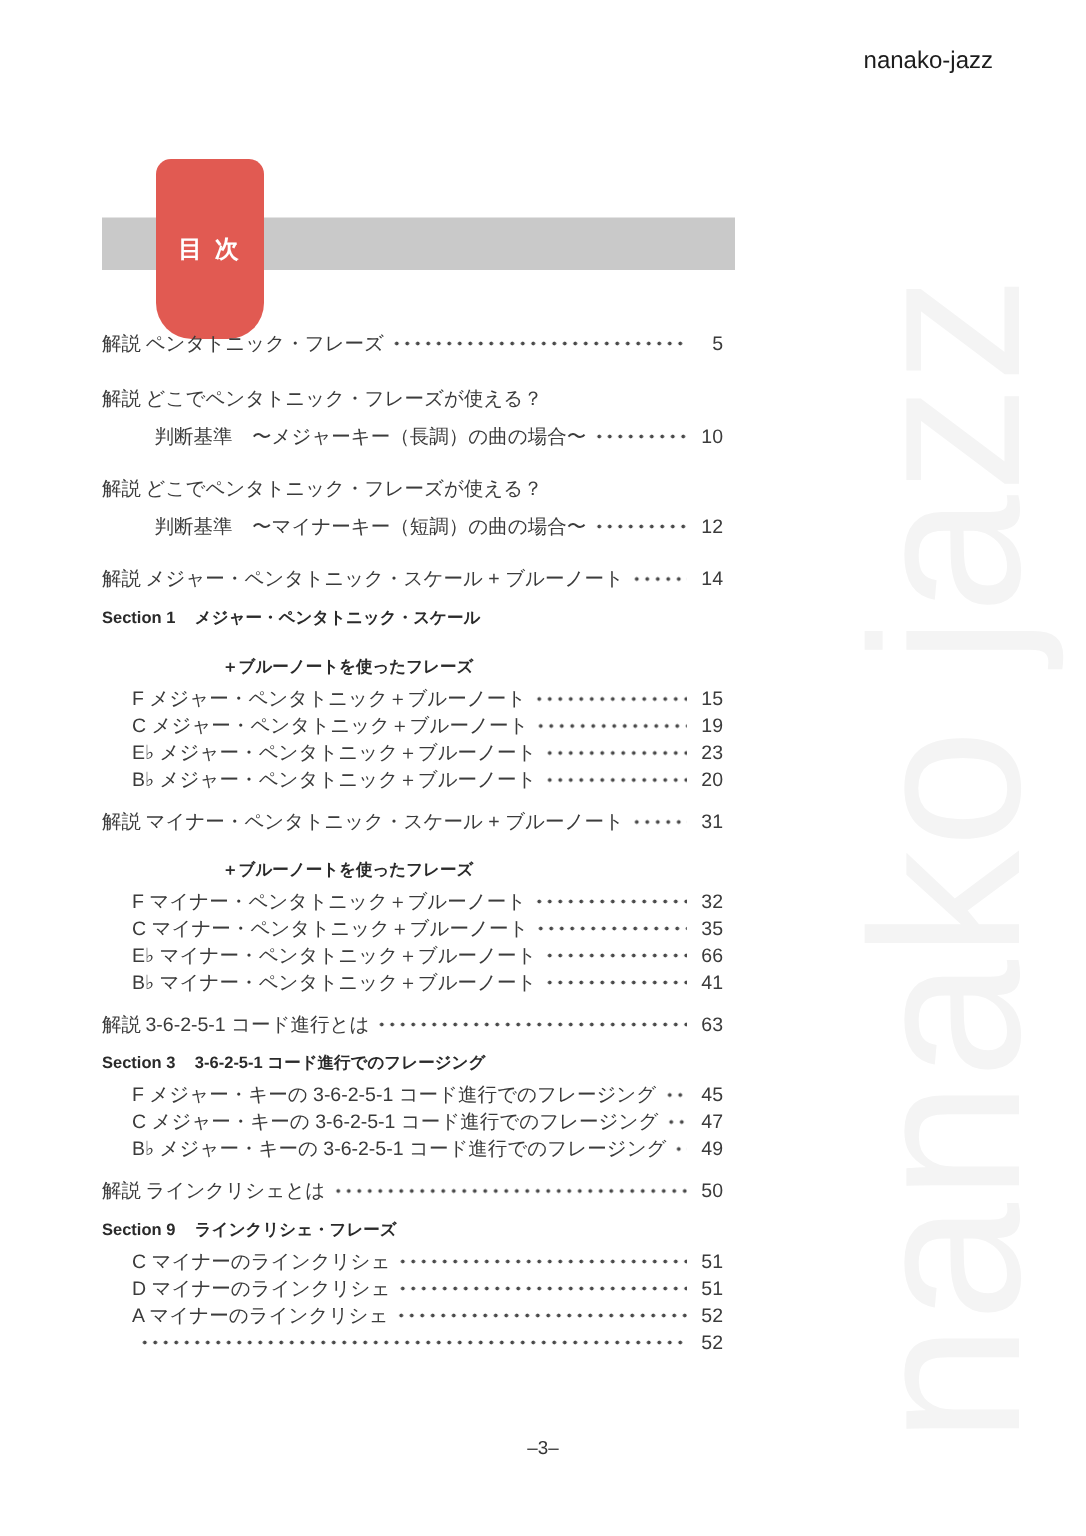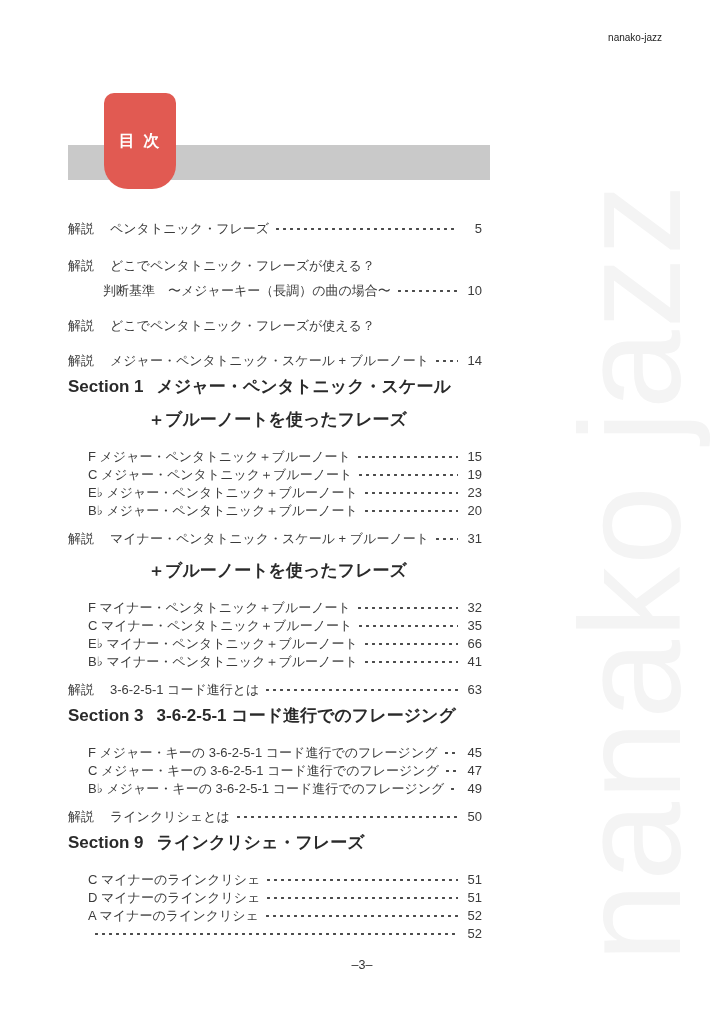--- a/index.html
+++ b/index.html
@@ -22,35 +22,35 @@
     letter-spacing:2px;
     line-height:1.2;
     white-space:nowrap;
     color:var(--watermark-gray,#f4f4f4);
     z-index:0;
     user-select:none;
   }
   .brand{
     position:absolute;
     top:32px;right:62px;
-    font-size:10px;
+    font-size:16px;
     color:#1c1c1c;
     z-index:2;
   }
   .title-bar{
     position:absolute;
     left:68px;top:145px;
     width:422px;height:35px;
     background:var(--bar-gray,#c9c9c9);
     z-index:1;
   }
   .title-badge{
     position:absolute;
-    left:104px;top:93px;
-    width:72px;height:96px;
+    left:104px;top:106px;
+    width:72px;height:120px;
     background:var(--badge-red,#e15a52);
     border-radius:10px 10px 24px 24px;
     display:flex;align-items:center;justify-content:center;
     z-index:2;
     text-align:center;
   }
   .title-badge span{
     color:#fff;font-size:16px;font-weight:700;letter-spacing:2px;
   }
   .toc{
@@ -58,37 +58,37 @@
     left:68px;top:220px;
     width:414px;
     z-index:2;
   }
   .row{
     display:flex;align-items:baseline;
     font-size:13px;line-height:18px;
     color:var(--text,#3b3b3b);
   }
   .row.section,.row.section-sub{
-    font-weight:700;font-size:17px;line-height:20px;color:#2a2a2a;
+    font-weight:700;font-size:11px;line-height:20px;color:#2a2a2a;
   }
   .row.section-sub{padding-left:80px;}
   .row.kaisetsu-sub{padding-left:35px;}
   .row.item{padding-left:20px;}
-  .klabel{flex:none;margin-right:16px;font-family:Liberation Serif, serif;}
+  .klabel{flex:none;margin-right:3px;font-family:Liberation Serif, serif;}
   .slabel{flex:none;margin-right:13px;}
   .etitle{flex:none;white-space:nowrap;}
   .dots{
     flex:1;height:18px;align-self:center;
     margin:0 6px 0 5px;
     background-image:radial-gradient(circle at 50% 50%,#4a4a4a 1.1px,transparent 1.5px);
     background-size:7px 18px;
     background-repeat:repeat-x;
   }
   .pg{flex:none;min-width:18px;text-align:right;}
-  .mt2{margin-top:18px}.mt3{margin-top:13px}.mt7{margin-top:7px}
+  .mt2{margin-top:2px}.mt3{margin-top:13px}.mt7{margin-top:7px}
   .mt10{margin-top:10px}.mt17{margin-top:17px}.mt19{margin-top:19px}
   .footer{
     position:absolute;
     left:0;top:958px;width:724px;
     text-align:center;
     font-size:12.5px;color:#333;
     z-index:2;
   }
 </style>
 </head>
@@ -118,20 +118,25 @@
       </div>
       <div class="row kaisetsu-sub mt7">
         <span class="etitle">判断基準　〜メジャーキー（長調）の曲の場合〜</span>
         <span class="dots"></span>
         <span class="pg">10</span>
       </div>
       <div class="row kaisetsu mt17">
         <span class="klabel">解説</span>
         <span class="etitle">どこでペンタトニック・フレーズが使える？</span>
       </div>
+      <div class="row kaisetsu-sub mt7">
+        <span class="etitle">判断基準　〜マイナーキー（短調）の曲の場合〜</span>
+        <span class="dots"></span>
+        <span class="pg">12</span>
+      </div>
       <div class="row kaisetsu mt17">
         <span class="klabel">解説</span>
         <span class="etitle">メジャー・ペンタトニック・スケール + ブルーノート</span>
         <span class="dots"></span>
         <span class="pg">14</span>
       </div>
       <div class="row section mt7">
         <span class="slabel">Section 1</span>
         <span class="etitle">メジャー・ペンタトニック・スケール</span>
       </div>

